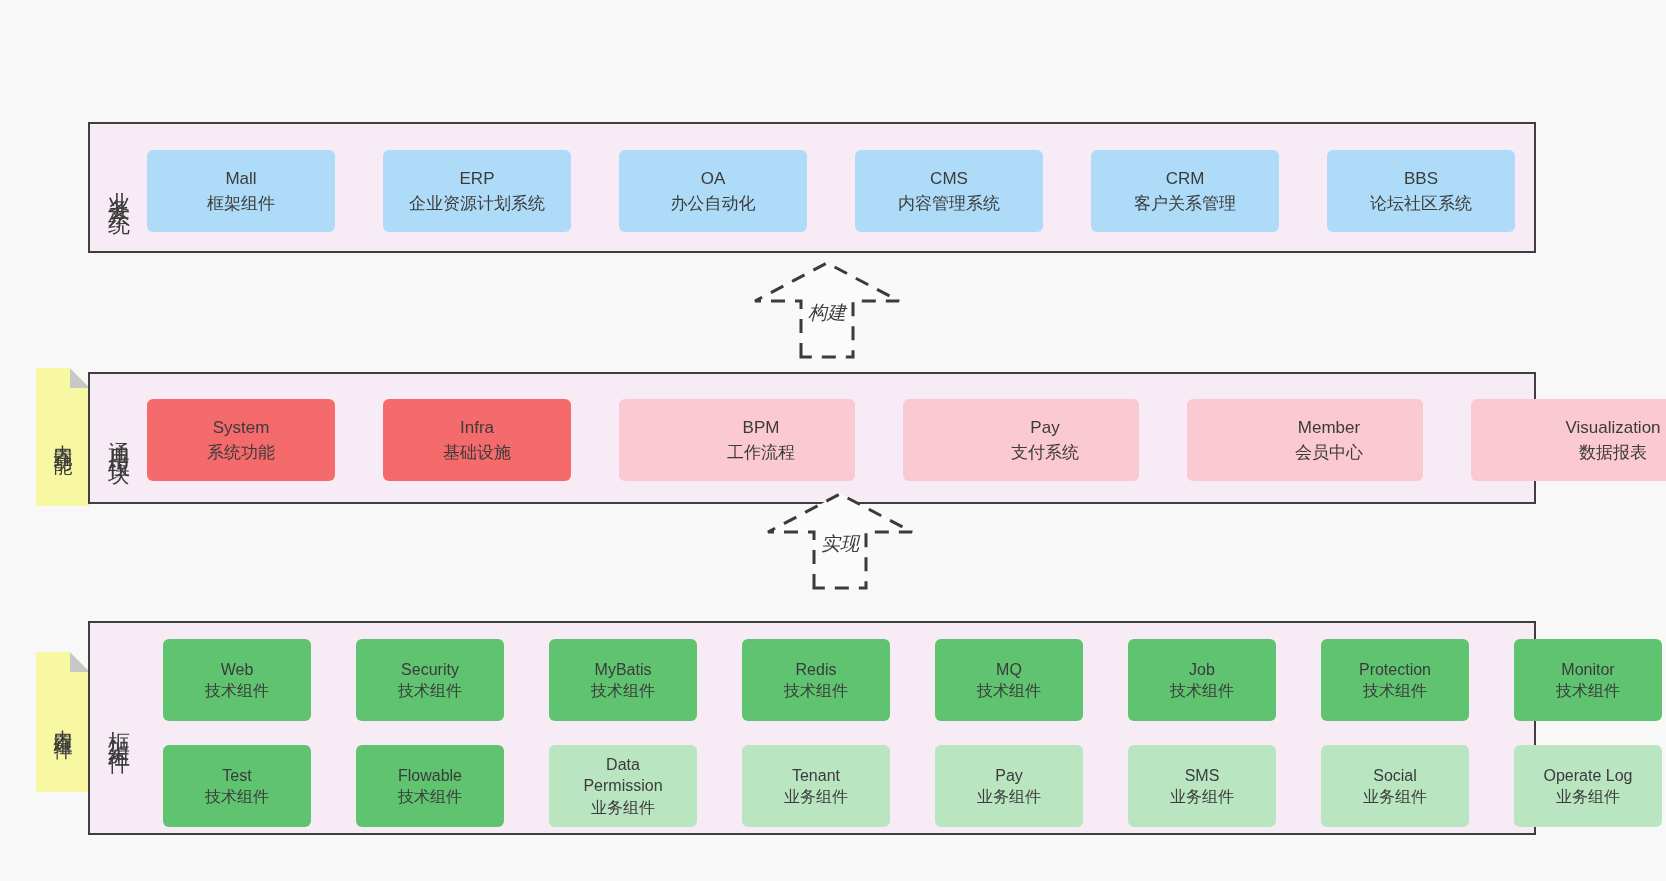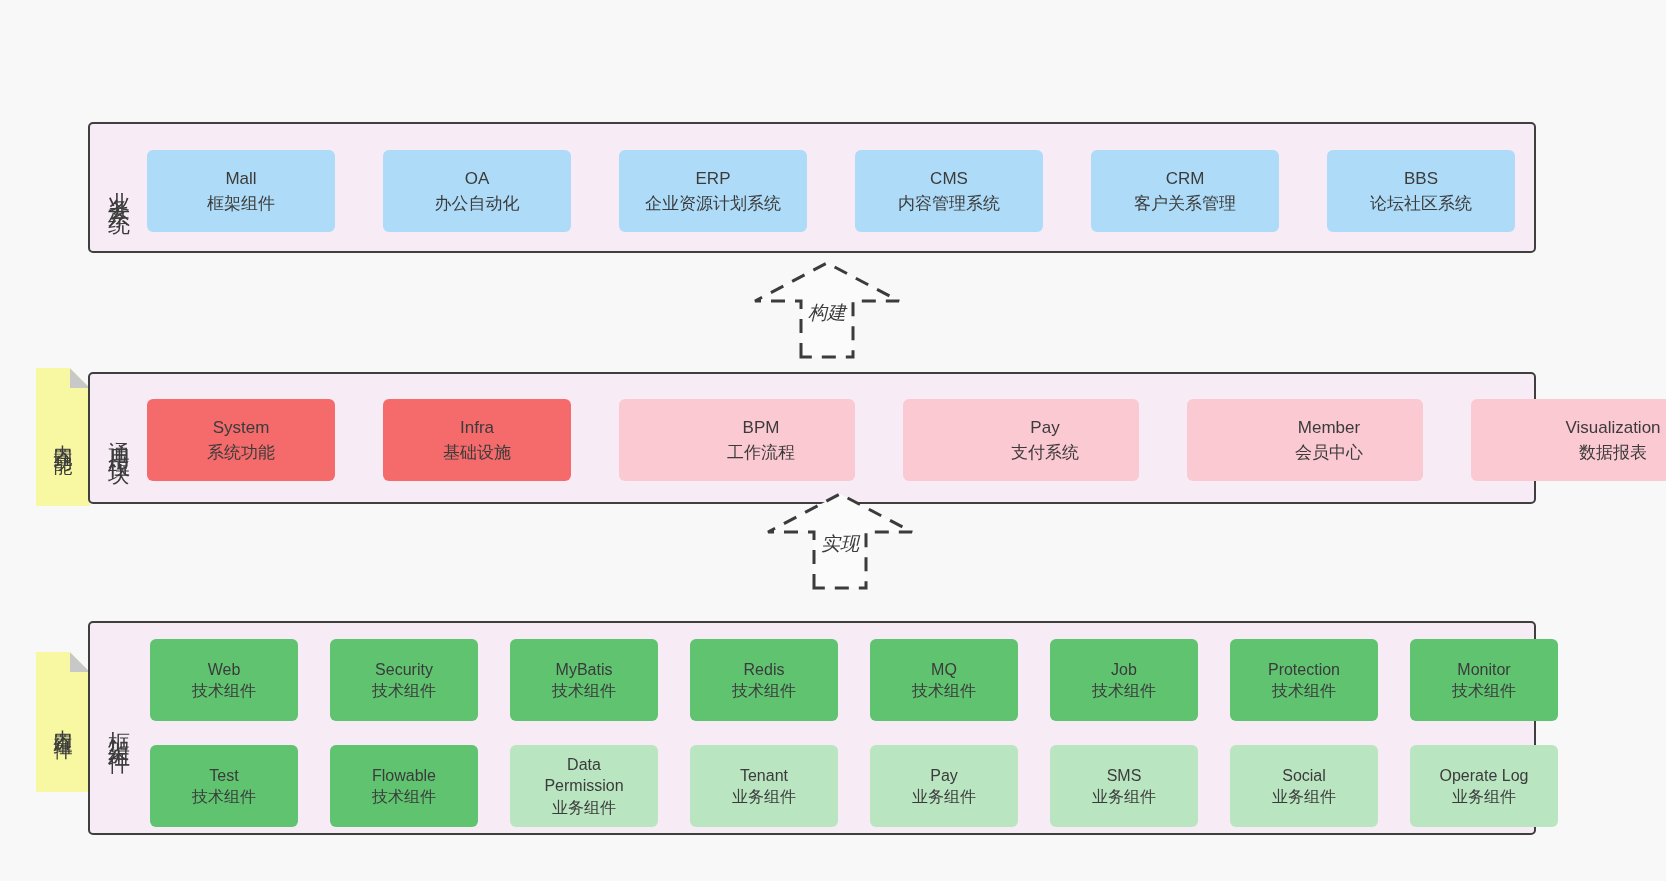--- a/index.html
+++ b/index.html
@@ -11,38 +11,38 @@
   body{
     width:1666px;height:881px;position:relative;overflow:hidden;
     background:var(--page_bg);
     font-family:"Liberation Sans","DejaVu Sans",sans-serif;
     color:var(--text);
   }
   .band{
     position:absolute;left:88px;width:1448px;
     background:var(--band_bg);
     border:2px solid var(--band_border);
-    border-radius:5px;box-sizing:border-box;
+    border-radius:0;box-sizing:border-box;
   }
   .band-1{top:122px;height:131px;}
   .band-2{top:372px;height:132px;}
   .band-3{top:621px;height:214px;}
   .v-label{
     position:absolute;left:14px;top:0;bottom:0;
     display:flex;align-items:center;justify-content:center;
     writing-mode:vertical-lr;text-orientation:upright;
     font-size:22px;letter-spacing:7px;color:var(--text);
   }
   .row{
     position:absolute;display:flex;
   }
   .row-a{left:57px;gap:48px;}
   .band-1 .row-a{top:26px;}
   .band-2 .row-a{top:25px;}
-  .row-b{left:60px;gap:32px;}
+  .row-b{left:73px;gap:45px;}
   .row-b1{top:16px;}
   .row-b2{top:122px;}
   .box{
     border-radius:6px;display:flex;flex-direction:column;
     align-items:center;justify-content:center;text-align:center;
     line-height:1.5;font-size:17px;color:var(--text);
   }
   .row-a .box{width:188px;height:82px;}
   .row-b .box{width:148px;height:82px;font-size:16px;line-height:1.32;padding:0 20px;box-sizing:border-box;}
   .blue{background:var(--blue);} .red{background:var(--red);}
@@ -82,26 +82,26 @@
 <body>
 
 <div class="band band-1">
   <div class="v-label">业务系统</div>
   <div class="row row-a">
       <div class="box blue">
         <div>Mall</div>
         <div>框架组件</div>
       </div>
       <div class="box blue">
+        <div>ERP</div>
+        <div>企业资源计划系统</div>
+      </div>
+      <div class="box blue">
         <div>OA</div>
         <div>办公自动化</div>
-      </div>
-      <div class="box blue">
-        <div>ERP</div>
-        <div>企业资源计划系统</div>
       </div>
       <div class="box blue">
         <div>CMS</div>
         <div>内容管理系统</div>
       </div>
       <div class="box blue">
         <div>CRM</div>
         <div>客户关系管理</div>
       </div>
       <div class="box blue">

